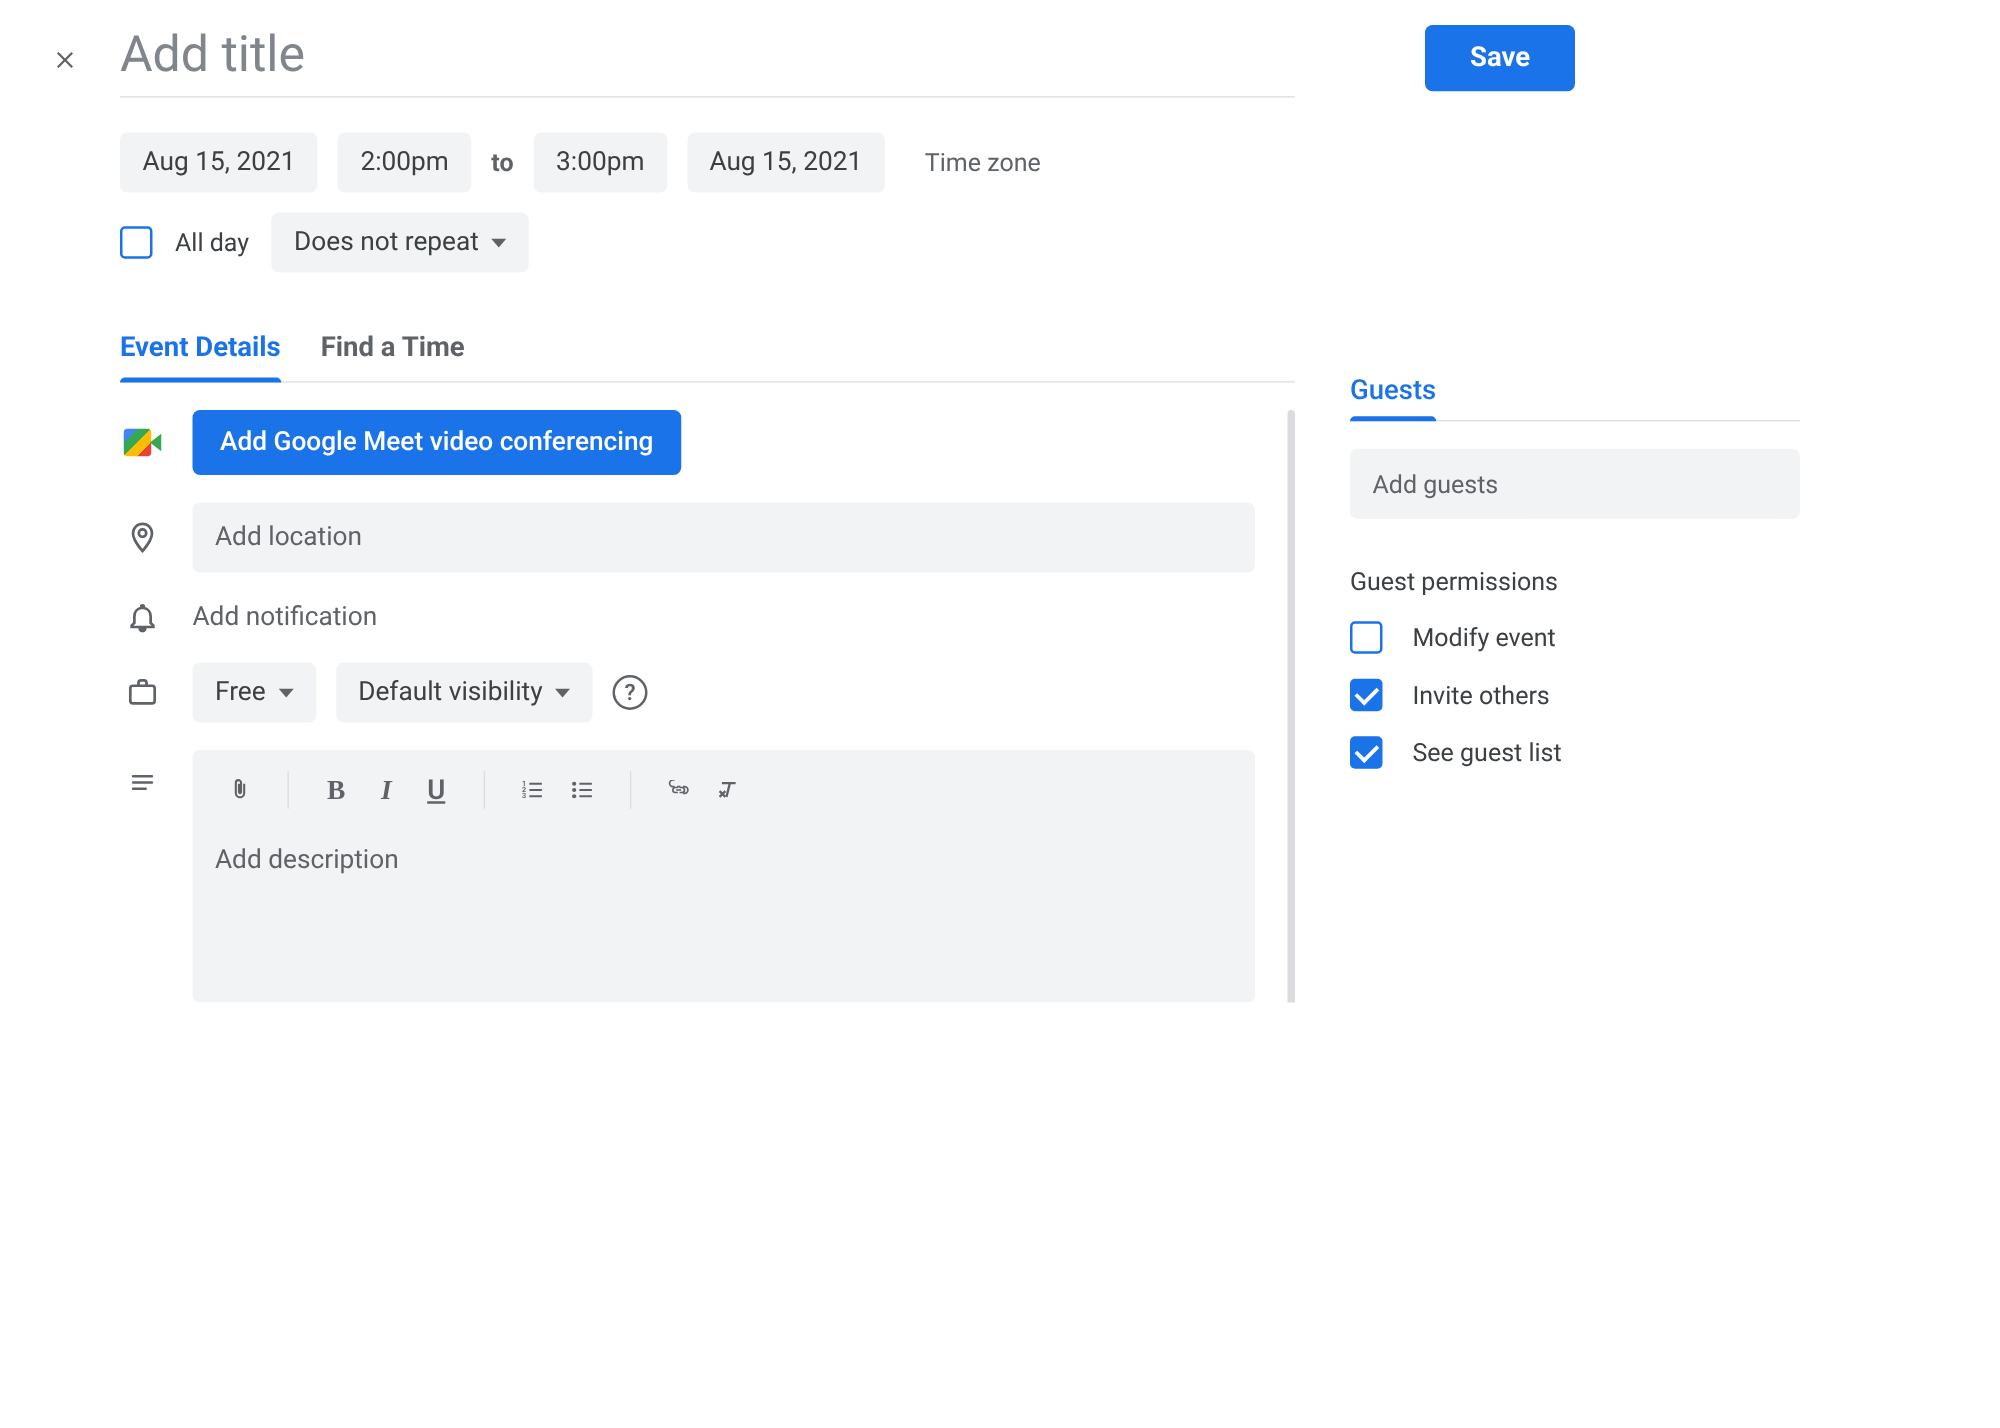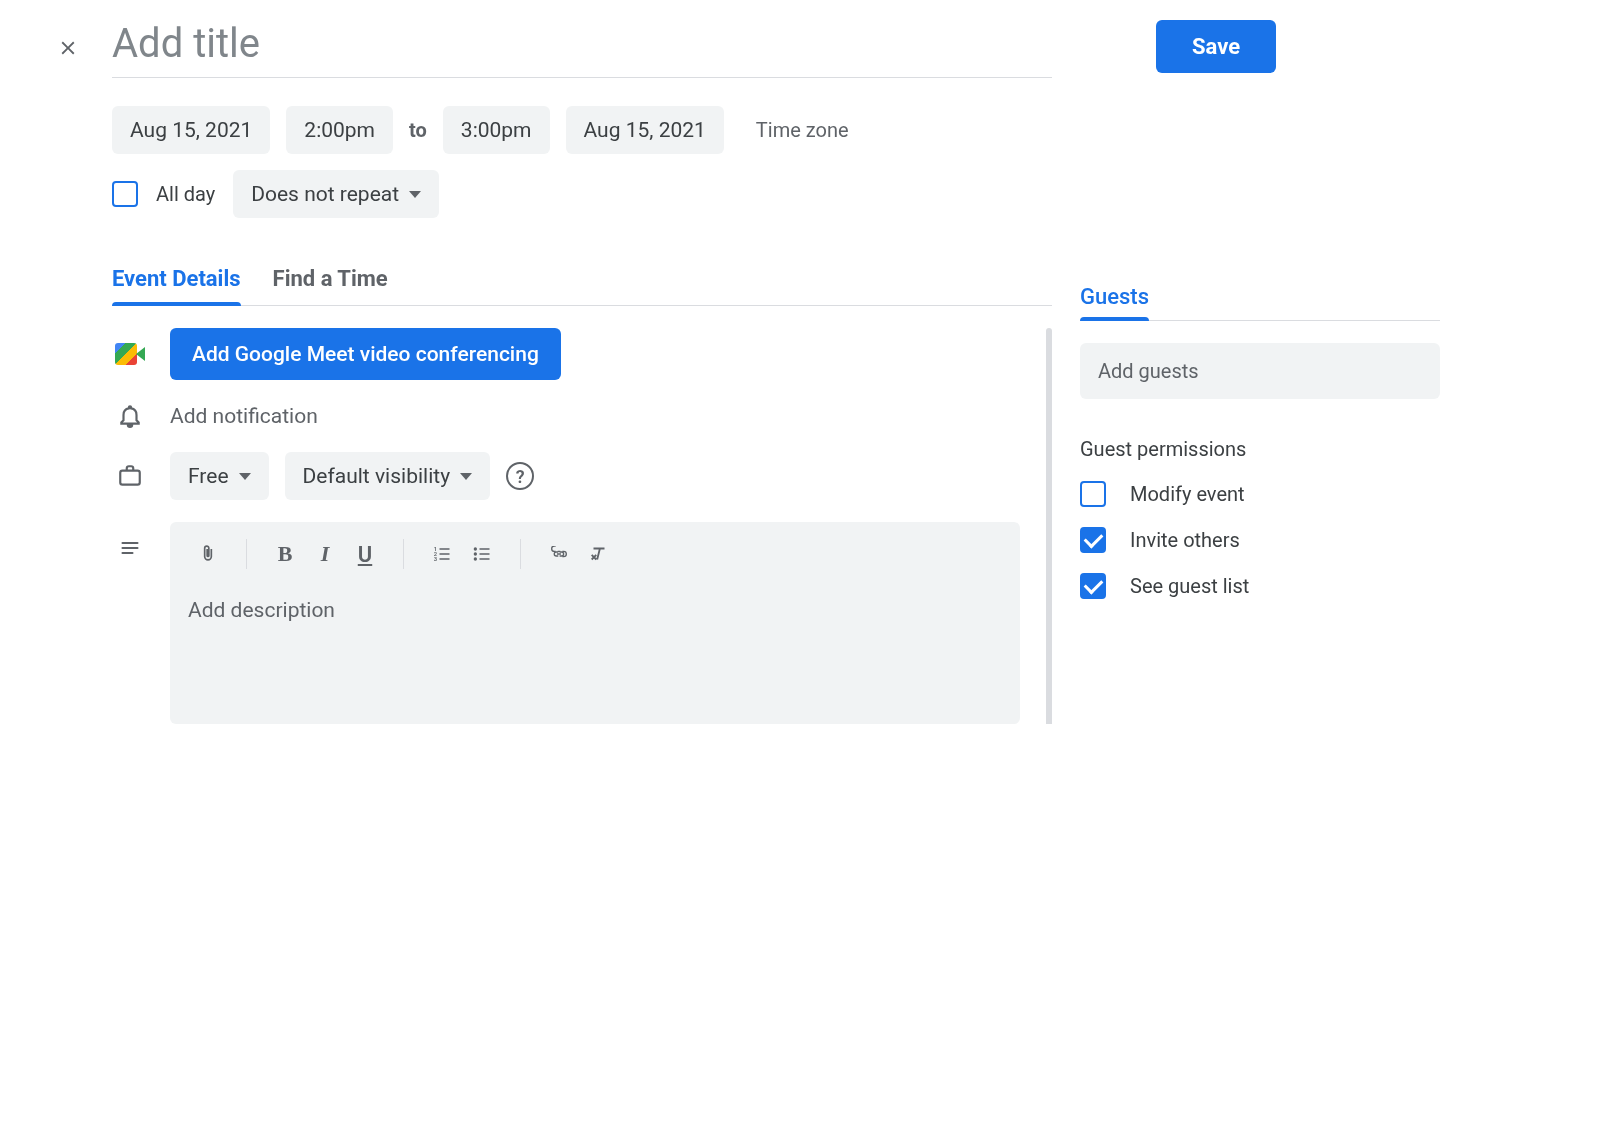--- a/index.html
+++ b/index.html
@@ -1,18 +1,18 @@
 <!DOCTYPE html>
 <html><head>
 <meta charset="utf-8">
 <style>
   * { box-sizing: border-box; font-family: "Google Sans", Roboto, Arial, sans-serif; }
   body { margin: 0; background: #fff; color: #3c4043; font-size: 18px; }
 
-  .page { width: 1324px; padding: 20px 0 0 32px; margin-left: 16px; }
+  .page { width: 1324px; padding: 20px 0 0 32px; }
 
   .header-row { display: flex; align-items: flex-start; gap: 24px; }
   .close-btn { width: 40px; height: 40px; display:flex; align-items:center; justify-content:center; cursor:pointer; color:#5f6368; margin-top:8px; }
   .title-wrap { flex: 1; max-width: 940px; }
   .title-input {
     width: 100%; border: none; outline: none; font-size: 40px; font-weight: 400;
     color: #3c4043; padding: 0 0 10px 0; border-bottom: 1px solid #dadce0;
   }
   .title-input::placeholder { color: #80868b; }
   .save-btn {
@@ -64,21 +64,21 @@
   .help-circle { width:28px; height:28px; border:2.5px solid #5f6368; border-radius:50%; display:inline-flex; align-items:center; justify-content:center; font-size:18px; color:#5f6368; cursor:pointer; font-weight:600; }
 
   .desc-box { flex:1; background:#f1f3f4; border-radius:6px; padding:0 0 90px 0; }
   .toolbar { display:flex; align-items:center; gap:0; padding:14px 18px; }
   .t-sep { width:1px; height:30px; background:#dadce0; margin:0 18px; }
   .t-btn { width:40px; height:36px; display:flex; align-items:center; justify-content:center; color:#5f6368; cursor:pointer; font-size:22px; font-weight:600; }
   .desc-placeholder { padding:12px 18px; font-size:21px; color:#5f6368; }
 
   .scroll-indicator { position:absolute; width:6px; background:#dadce0; border-radius:3px; }
 
-  .guests-panel { position:absolute; left:1080px; top:284px; width:360px; }
+  .guests-panel { position:absolute; left:1080px; top:300px; width:360px; }
   .guests-tab { font-size:22px; font-weight:500; color:#1a73e8; padding-bottom:12px; display:inline-block; position:relative; }
   .guests-tab::after { content:""; position:absolute; left:0; right:0; bottom:0; height:4px; background:#1a73e8; border-radius:4px 4px 0 0; }
   .guests-divider { height:1px; background:#dadce0; margin-top:-1px; }
   .guests-input { width:100%; background:#f1f3f4; border:none; outline:none; font-size:20px; padding:16px 18px; border-radius:6px; margin-top:22px; color:#3c4043; }
   .guests-input::placeholder { color:#5f6368; }
   .perm-title { font-size:20px; color:#3c4043; margin-top:38px; }
   .perm-row { display:flex; align-items:center; gap:24px; margin-top:20px; }
   .perm-label { font-size:20px; color:#3c4043; }
 
   svg { display:block; }
@@ -126,20 +126,30 @@
     <div class="details-rows" style="position:relative; padding-right:32px;">
       <div class="d-row">
         <div class="d-icon">
             <span class="meet-icon"></span>
           </div>
         <div class="d-content">
           <button class="blue-btn">Add Google Meet video conferencing</button>
         </div>
       </div>
 
+      <div class="d-row">
+        <div class="d-icon">
+          <svg width="26" height="32" viewBox="0 0 24 24">
+              <path d="M12 2C8 2 5 5 5 9c0 5 7 13 7 13s7-8 7-13c0-4-3-7-7-7zm0 9.5A2.5 2.5 0 1 1 12 6a2.5 2.5 0 0 1 0 5.5z" fill="none" stroke="#5f6368" stroke-width="2"></path>
+            </svg>
+        </div>
+        <div class="d-content">
+          <input class="gray-input" placeholder="Add location" style="">
+        </div>
+      </div>
 
       <div class="d-row">
         <div class="d-icon">
           <svg width="26" height="28" viewBox="0 0 24 24">
               <path d="M12 22a2 2 0 0 0 2-2h-4a2 2 0 0 0 2 2zm6-6V11c0-3-2-5.5-5-6V4a1 1 0 0 0-2 0v1c-3 .5-5 3-5 6v5l-2 2v1h16v-1l-2-2z" fill="none" stroke="#5f6368" stroke-width="2"></path>
             </svg>
         </div>
         <div class="d-content">
           <span class="link-text">Add notification</span>
         </div>

